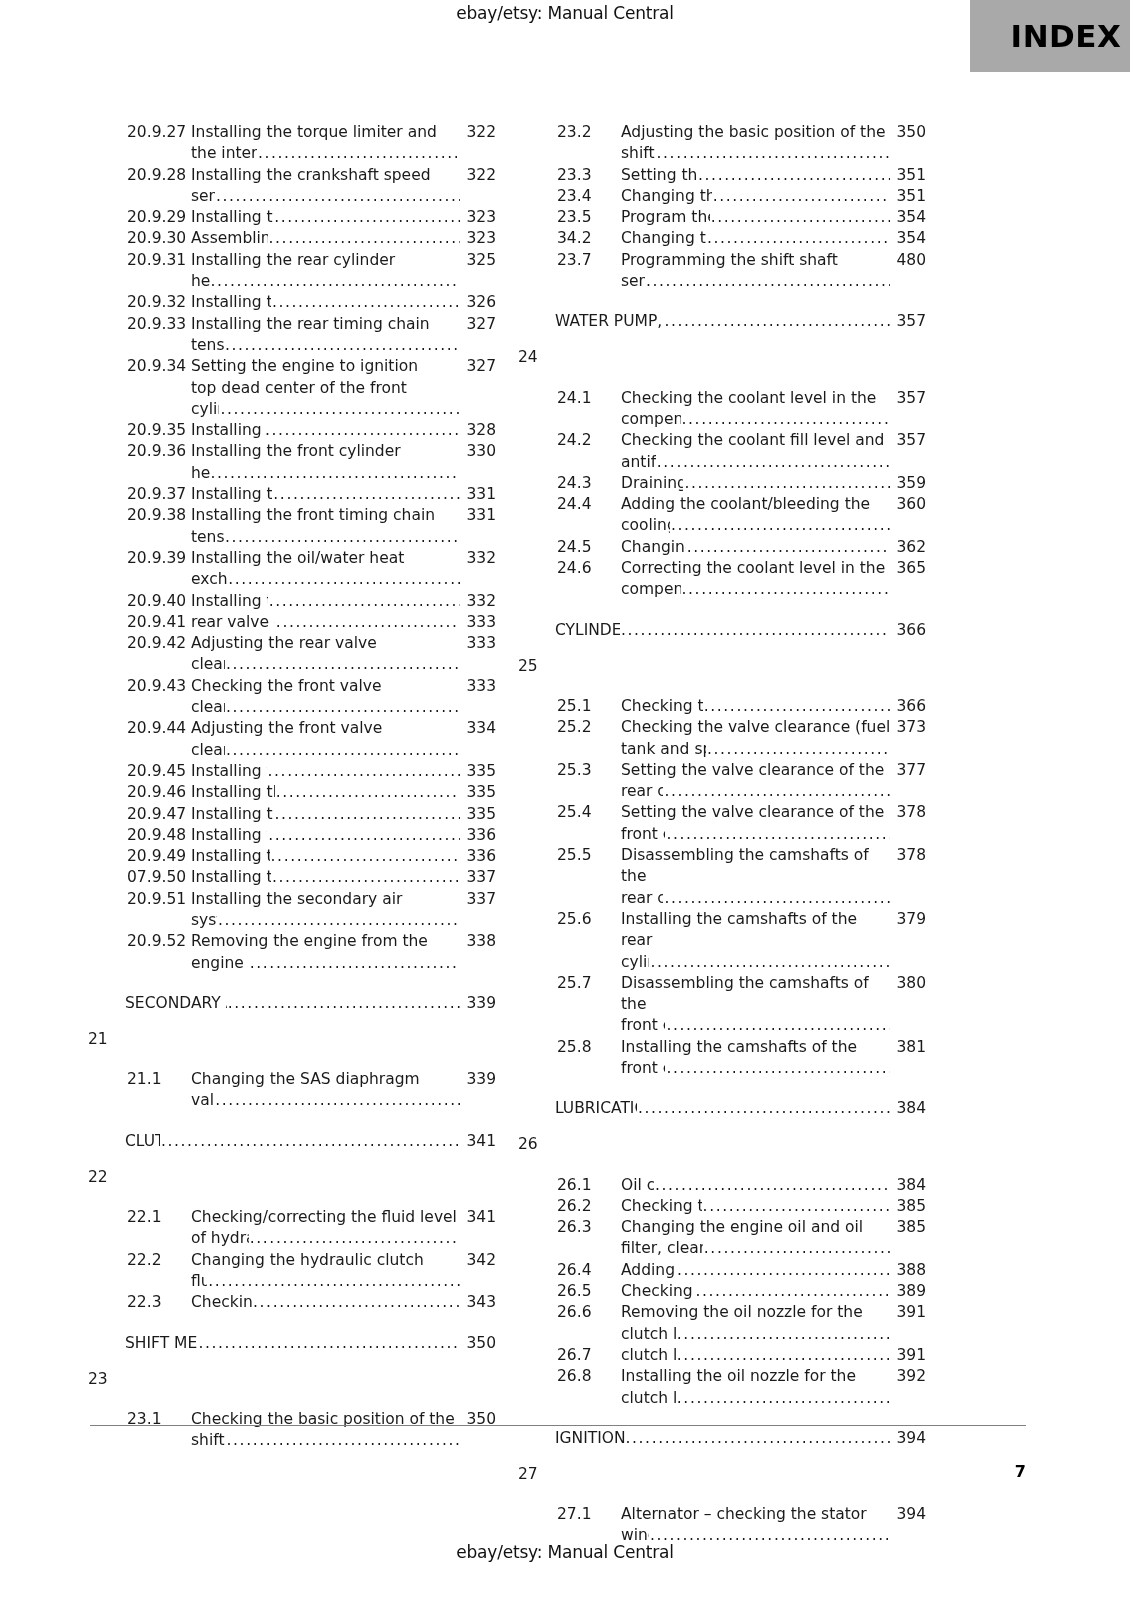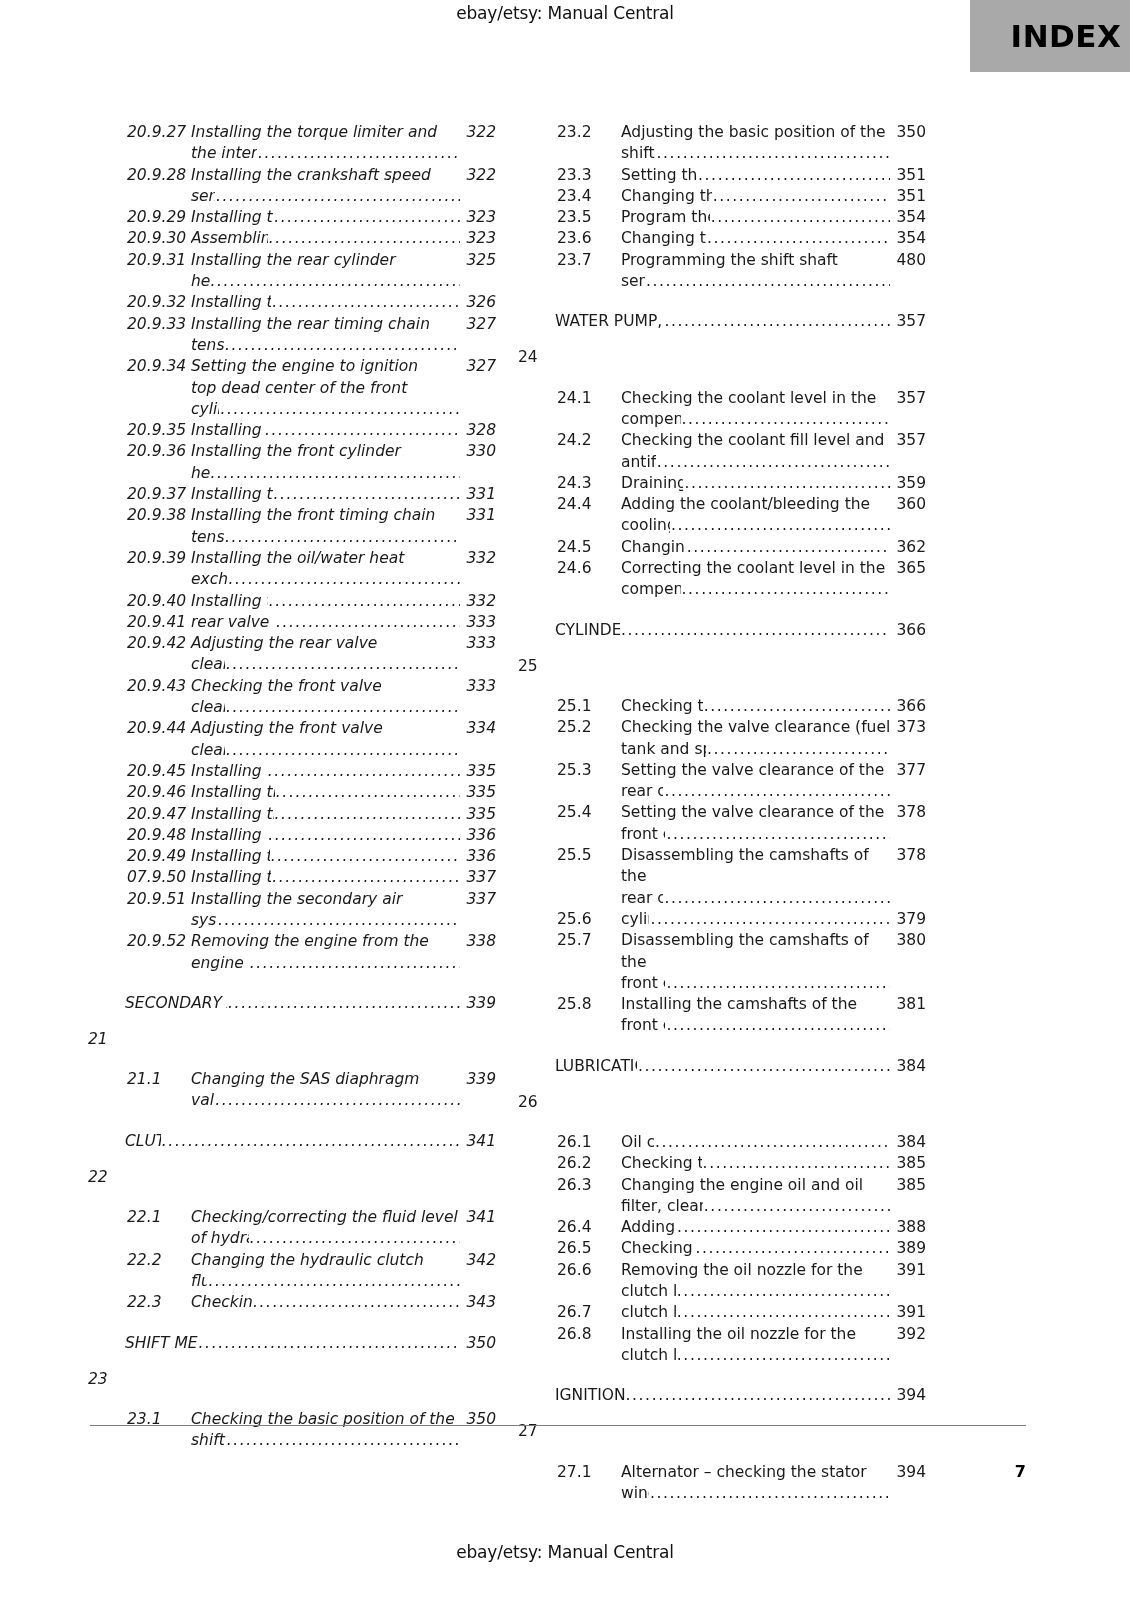--- a/index.html
+++ b/index.html
@@ -48,21 +48,21 @@
   .page-body {
     position: absolute;
     top: 122px;
     left: 0;
     width: 1130px;
   }
   .col {
     position: absolute;
     top: 0;
   }
-  .col-left  { left: 88px;  width: 408px; font-style: italic; }
+  .col-left  { left: 88px;  width: 408px; }
   .col-right { left: 518px; width: 408px; }
 
   
   .entry {
     display: flex;
     align-items: flex-start;
     font-size: 15.5px;
     color: #1a1a1a;
     line-height: 21.3px;
   }
@@ -565,21 +565,21 @@
         <div class="num">23.5</div>
         <div class="body">
           <div class="ln">
             <span class="txt">Program the gear position sensor</span>
             <span class="dots">................................................................................</span>
           </div>
         </div>
         <div class="page">354</div>
       </div>
       <div class="entry sub">
-        <div class="num">23.6</div>
+        <div class="num">34.2</div>
         <div class="body">
           <div class="ln">
             <span class="txt">Changing the shift shaft sensor</span>
             <span class="dots">................................................................................</span>
           </div>
         </div>
         <div class="page">354</div>
       </div>
       <div class="entry sub">
         <div class="num">23.7</div>
@@ -726,20 +726,21 @@
           <div class="ln">
             <span class="txt">rear cylinder</span>
             <span class="dots">................................................................................</span>
           </div>
         </div>
         <div class="page">378</div>
       </div>
       <div class="entry sub">
         <div class="num">25.6</div>
         <div class="body">
+          <div class="cont">Installing the camshafts of the rear</div>
           <div class="ln">
             <span class="txt">cylinder</span>
             <span class="dots">................................................................................</span>
           </div>
         </div>
         <div class="page">379</div>
       </div>
       <div class="entry sub">
         <div class="num">25.7</div>
         <div class="body">

